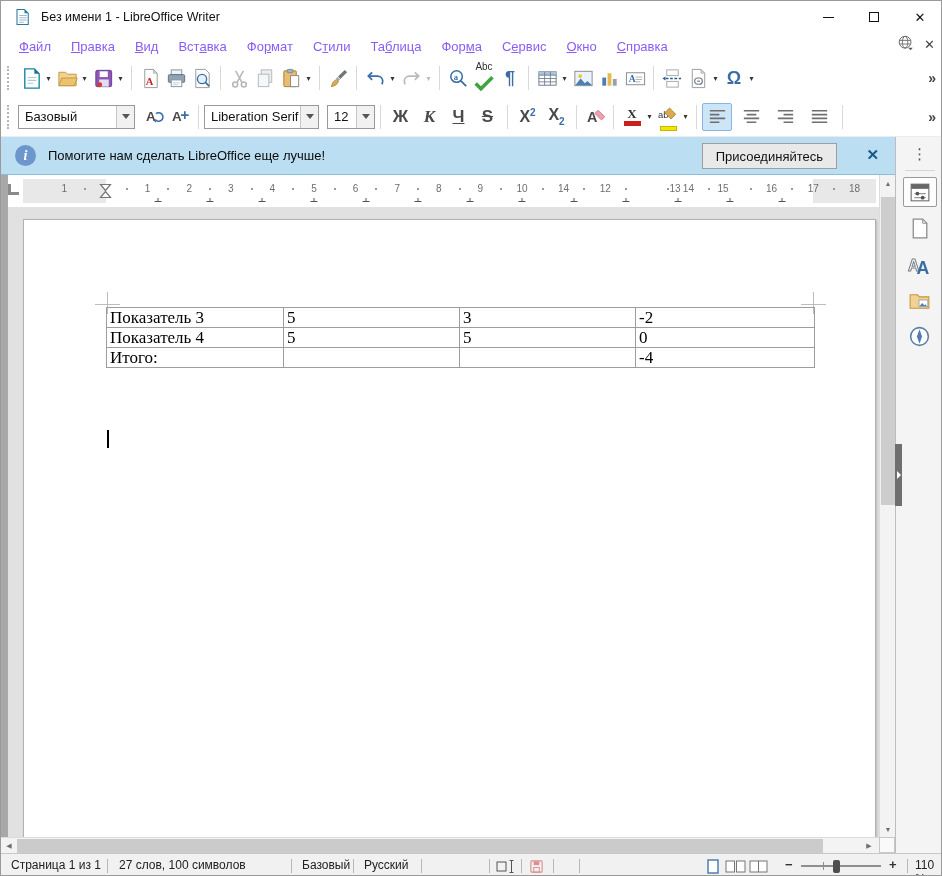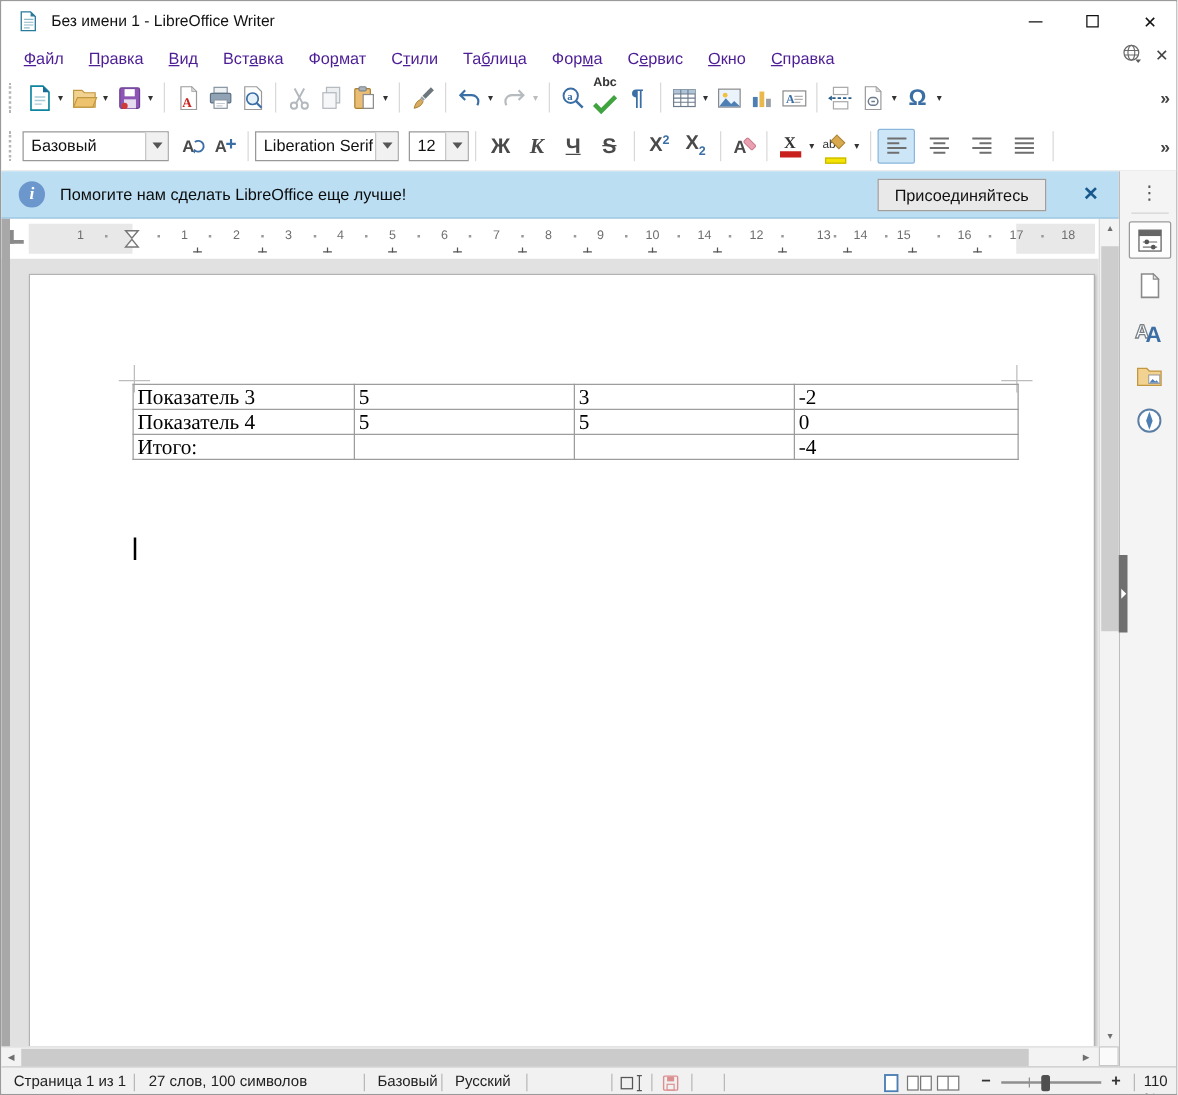--- a/index.html
+++ b/index.html
@@ -11,21 +11,21 @@
   .titlebar { position:absolute; left:0; top:0; width:942px; height:32px; background:#fff; display:flex; align-items:center; }
   .title-icon { margin-left:13px; width:18px; height:18px; }
   .title-text { margin-left:9px; font-size:12.5px; color:#111; }
   .win-controls { position:absolute; right:0; top:0; height:32px; display:flex; }
   .win-btn { width:46px; height:32px; display:flex; align-items:center; justify-content:center; color:#111; font-size:13px; }
   .minimize-shape { width:11px; height:1px; background:#111; display:block; }
   .maximize-shape { width:10px; height:10px; border:1px solid #111; display:block; }
 
   
   .menubar { position:absolute; left:0; top:32px; width:942px; height:26px; background:#fff; display:flex; align-items:center; padding-left:8px; }
-  .menu-item { font-size:13px; color:#4c1d95; padding:3px 10px; }
+  .menu-item { font-size:13px; color:#8b5cf6; padding:3px 10px; }
   .menu-item .mu { text-decoration:underline; }
   .menubar-right { position:absolute; right:6px; top:33px; display:flex; align-items:center; gap:8px; }
   .mini-icon { width:20px; height:20px; display:flex; align-items:center; justify-content:center; }
   .menu-close { color:#444; font-size:13px; }
 
   
   .tb { position:absolute; left:0; width:942px; background:#fff; display:flex; align-items:center; padding-left:4px; }
   .tb1 { top:58px; height:38px; }
   .tb2 { top:96px; height:40px; border-bottom:1px solid #ececec; }
   .grip { width:4px; height:24px; border-left:2px dotted #b5b5b5; margin:0 7px 0 2px; }
@@ -44,21 +44,21 @@
   .g-italic { font-style:italic; font-family:"Liberation Serif",serif; }
   .scriptbox { display:flex; align-items:flex-start; }
   .script-base { font-weight:bold; color:#4a4a4a; font-size:16px; }
   .script-sup { font-weight:bold; color:#3a6ea5; font-size:10px; margin-top:-1px; }
   .script-sub { font-weight:bold; color:#3a6ea5; font-size:10px; margin-top:10px; }
   .colorbtn { display:flex; flex-direction:column; align-items:center; justify-content:center; }
   .colorbtn .ca { font-weight:bold; font-size:13px; color:#333; line-height:13px; }
   .colorbar { width:17px; height:4.5px; margin-top:1px; }
   .align-active { background:#cde6f7; border:1px solid #8ab6de; border-radius:2px; }
   .abc-col { display:flex; flex-direction:column; align-items:center; }
-  .abc-txt { font-size:10px; font-weight:bold; color:#333; line-height:10px; }
+  .abc-txt { font-size:10px; font-weight:normal; color:#333; line-height:10px; }
   .pilcrow { color:#3a6ea5; font-size:18px; font-weight:bold; }
   .omega { color:#3a6ea5; font-size:18px; font-weight:bold; }
 
   
   .infobar { position:absolute; left:0; top:136px; width:894px; height:38px; background:#bbdef2; border-bottom:1px solid #8dbcd9; display:flex; align-items:center; }
   .info-circle { width:21px; height:21px; border-radius:50%; background:#6b97cd; color:#fff; font-family:"Liberation Serif",serif; font-style:italic; font-weight:bold; font-size:14px; display:flex; align-items:center; justify-content:center; margin-left:14px; }
   .info-msg { margin-left:12px; font-size:13px; color:#0b0b0b; }
   .join-btn { position:absolute; right:58px; top:6px; height:26px; padding:0 13px; background:#e9e9e9; border:1px solid #9f9f9f; font-size:13px; color:#111; display:flex; align-items:center; }
   .info-close { position:absolute; right:16px; top:9px; color:#19588c; font-size:15px; font-weight:bold; }
 
@@ -532,21 +532,21 @@
         <span class="rnum" style="left: 207.8px;">3</span>
         <span class="rnum" style="left: 249.4px;">4</span>
         <span class="rnum" style="left: 291px;">5</span>
         <span class="rnum" style="left: 332.6px;">6</span>
         <span class="rnum" style="left: 374.2px;">7</span>
         <span class="rnum" style="left: 415.8px;">8</span>
         <span class="rnum" style="left: 457.4px;">9</span>
         <span class="rnum" style="left: 499px;">10</span>
         <span class="rnum" style="left: 540.6px;">14</span>
         <span class="rnum" style="left: 582.2px;">12</span>
-        <span class="rnum" style="left: 636px;">13</span>
+        <span class="rnum" style="left: 652px;">13</span>
         <span class="rnum" style="left: 665.4px;">14</span>
         <span class="rnum" style="left: 700px;">15</span>
         <span class="rnum" style="left: 748.6px;">16</span>
         <span class="rnum" style="left: 790.2px;">17</span>
         <span class="rnum" style="left: 831.6px;">18</span>
         <span class="rdot" style="left: 62.2px;"></span>
         <span class="rdot" style="left: 103.8px;"></span>
         <span class="rdot" style="left: 145.4px;"></span>
         <span class="rdot" style="left: 187px;"></span>
         <span class="rdot" style="left: 228.6px;"></span>

